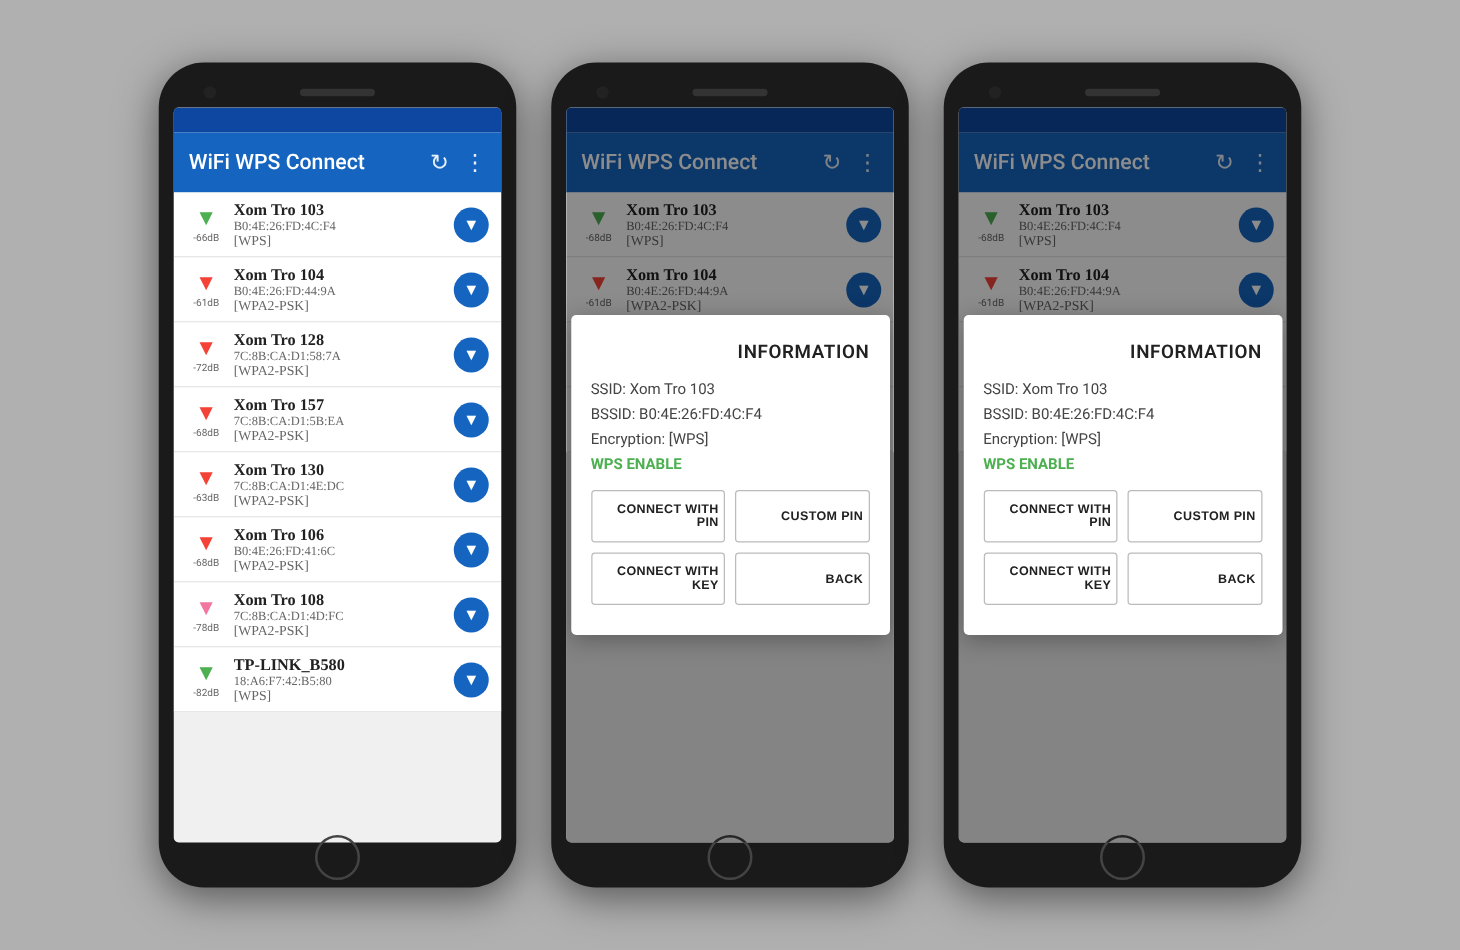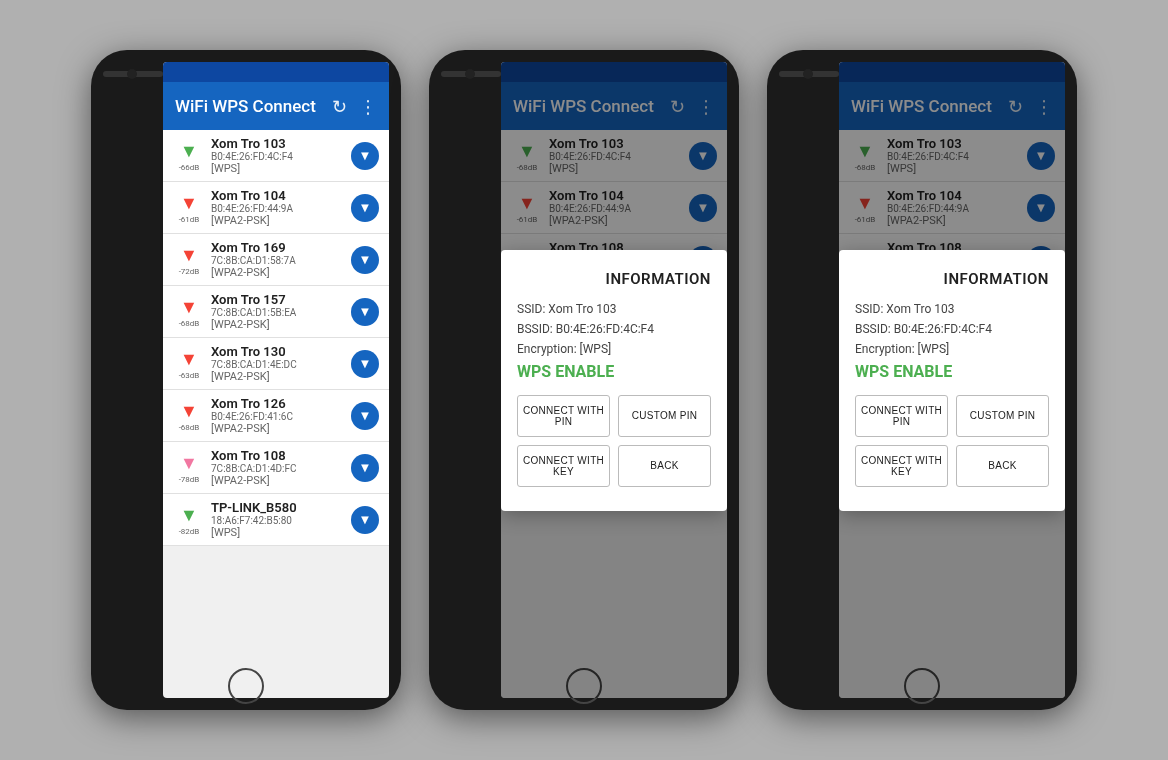--- a/index.html
+++ b/index.html
@@ -14,28 +14,29 @@
       gap: 28px;
     }
     .phone-container {
       display: flex;
       gap: 28px;
       align-items: center;
       justify-content: center;
       padding: 20px;
     }
     .phone {
-      width: 310px;
+      width: 286px;
       height: 660px;
       background: #1a1a1a;
       border-radius: 36px;
       padding: 12px;
       box-shadow: 0 8px 32px rgba(0,0,0,0.5);
       position: relative;
       display: flex;
+      flex-direction: column;
     }
     .phone-top-bar {
       display: flex;
       justify-content: center;
       align-items: center;
       height: 24px;
       position: relative;
     }
     .phone-speaker {
       width: 60px;
@@ -128,20 +129,21 @@
     .signal-icon.green { color: #4caf50; }
     .signal-icon.red { color: #f44336; }
     .signal-icon.pink { color: #e91e63; opacity: 0.6; }
     .signal-db {
       font-size: 8px;
       color: #666;
     }
     .wifi-info {
       flex: 1;
       padding: 0 6px;
+      font-family: Liberation Serif, serif;
     }
     .wifi-name {
       font-size: 13px;
       font-weight: 600;
       color: #212121;
     }
     .wifi-mac {
       font-size: 10px;
       color: #666;
     }
@@ -193,40 +195,40 @@
       font-size: 12px;
       color: #333;
     }
     .dialog-row span.label {
       font-weight: normal;
       color: #444;
     }
     .wps-enable {
       color: #4caf50;
       font-weight: 700;
-      font-size: 16px;
+      font-size: 12px;
       margin-bottom: 14px;
       margin-top: 4px;
     }
     .dialog-buttons {
       display: flex;
       gap: 8px;
       margin-bottom: 8px;
     }
     .dialog-btn {
       flex: 1;
       padding: 9px 4px;
       border: 1px solid #bbb;
       background: white;
       font-size: 10px;
-      font-weight: 400;
+      font-weight: 700;
       color: #212121;
       border-radius: 3px;
       cursor: pointer;
-      text-align: center;
+      text-align: right;
       letter-spacing: 0.3px;
     }
     .status-bar {
       background: #0d47a1;
       height: 20px;
       display: flex;
       align-items: center;
       padding: 0 8px;
       justify-content: flex-end;
     }
@@ -273,21 +275,21 @@
         <div class="wifi-security">[WPA2-PSK]</div>
       </div>
       <div class="wifi-expand">▼</div>
     </div>
           <div class="wifi-item">
       <div class="wifi-signal">
         <span class="signal-icon red">▼</span>
         <span class="signal-db">-72dB</span>
       </div>
       <div class="wifi-info">
-        <div class="wifi-name">Xom Tro 169</div>
+        <div class="wifi-name">Xom Tro 128</div>
         <div class="wifi-mac">7C:8B:CA:D1:58:7A</div>
         <div class="wifi-security">[WPA2-PSK]</div>
       </div>
       <div class="wifi-expand">▼</div>
     </div>
           <div class="wifi-item">
       <div class="wifi-signal">
         <span class="signal-icon red">▼</span>
         <span class="signal-db">-68dB</span>
       </div>
@@ -309,21 +311,21 @@
         <div class="wifi-security">[WPA2-PSK]</div>
       </div>
       <div class="wifi-expand">▼</div>
     </div>
           <div class="wifi-item">
       <div class="wifi-signal">
         <span class="signal-icon red">▼</span>
         <span class="signal-db">-68dB</span>
       </div>
       <div class="wifi-info">
-        <div class="wifi-name">Xom Tro 126</div>
+        <div class="wifi-name">Xom Tro 106</div>
         <div class="wifi-mac">B0:4E:26:FD:41:6C</div>
         <div class="wifi-security">[WPA2-PSK]</div>
       </div>
       <div class="wifi-expand">▼</div>
     </div>
           <div class="wifi-item">
       <div class="wifi-signal">
         <span class="signal-icon pink">▼</span>
         <span class="signal-db">-78dB</span>
       </div>

